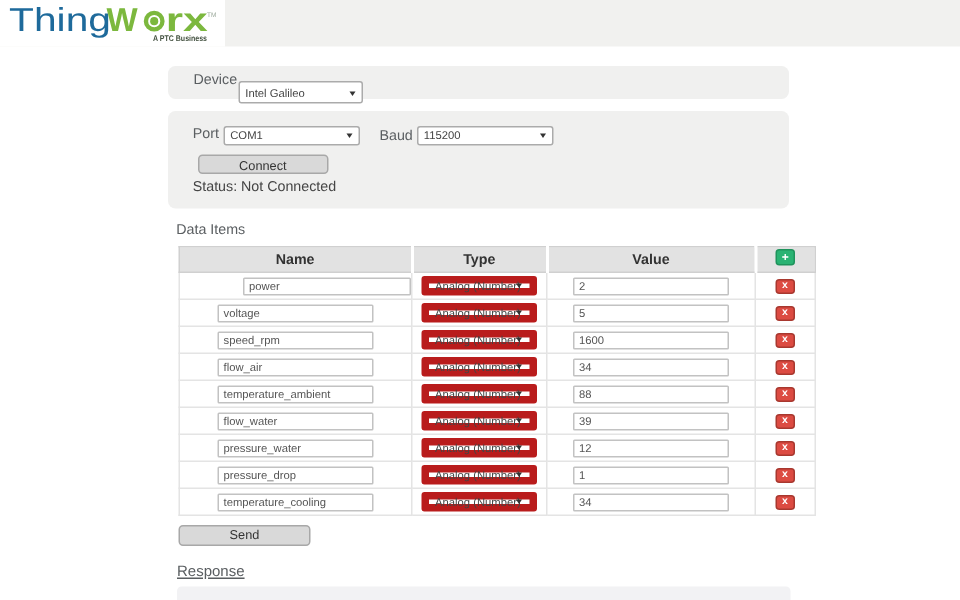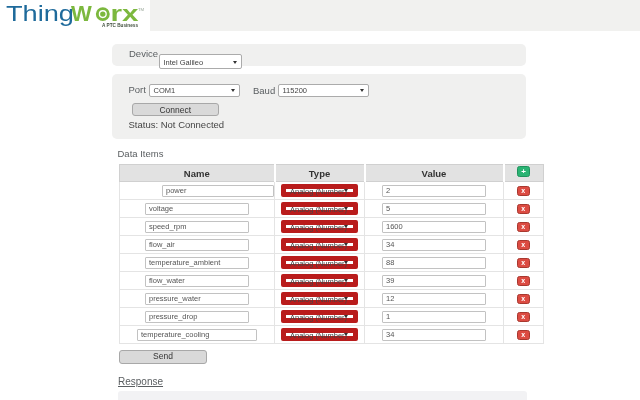--- a/index.html
+++ b/index.html
@@ -116,21 +116,21 @@
         <td><span class="inp" style="width:104px;">12</span></td>
         <td><span class="rbtn">x</span></td>
       </tr>
 <tr>
         <td><span class="inp" style="width:104px;">pressure_drop</span></td>
         <td><span class="tsel"><span class="txt">Analog (Number)</span><span class="arr"></span></span></td>
         <td><span class="inp" style="width:104px;">1</span></td>
         <td><span class="rbtn">x</span></td>
       </tr>
 <tr>
-        <td><span class="inp" style="width:120px;">temperature_cooling</span></td>
+        <td><span class="inp" style="width:104px;">temperature_cooling</span></td>
         <td><span class="tsel"><span class="txt">Analog (Number)</span><span class="arr"></span></span></td>
         <td><span class="inp" style="width:104px;">34</span></td>
         <td><span class="rbtn">x</span></td>
       </tr>
 </tbody>
   </table>
 
 <div class="btn" style="left:119px;top:349.5px;width:88px;height:14px;line-height:11.5px;">Send</div>
 
 <div class="lbl" style="left:118px;top:375.5px;font-size:10px;text-decoration:underline;">Response</div>

